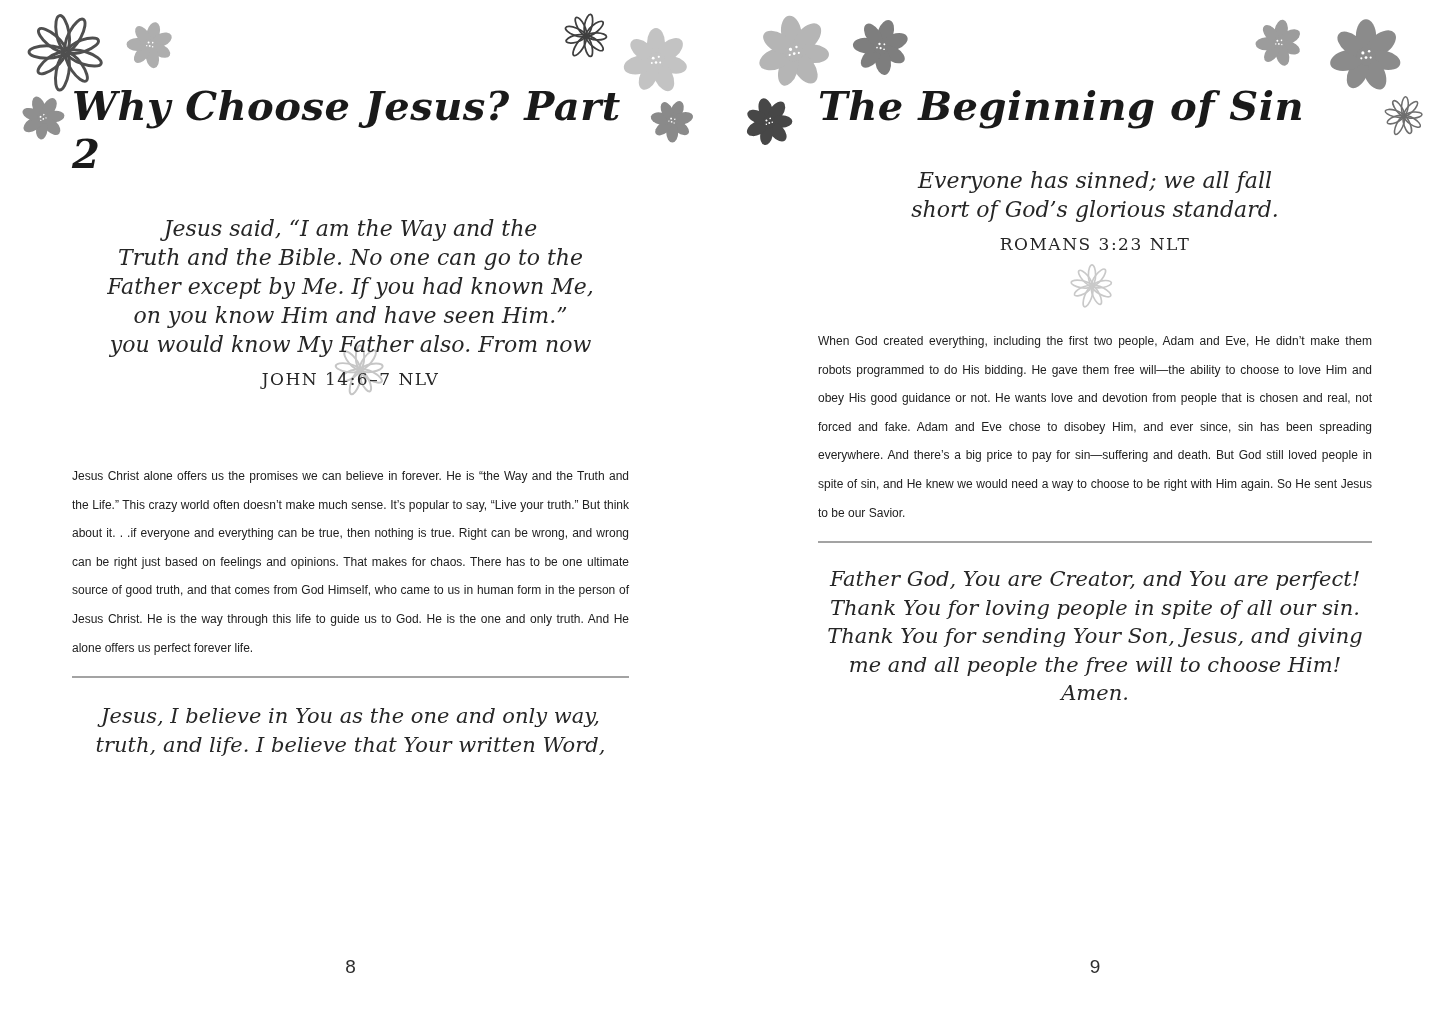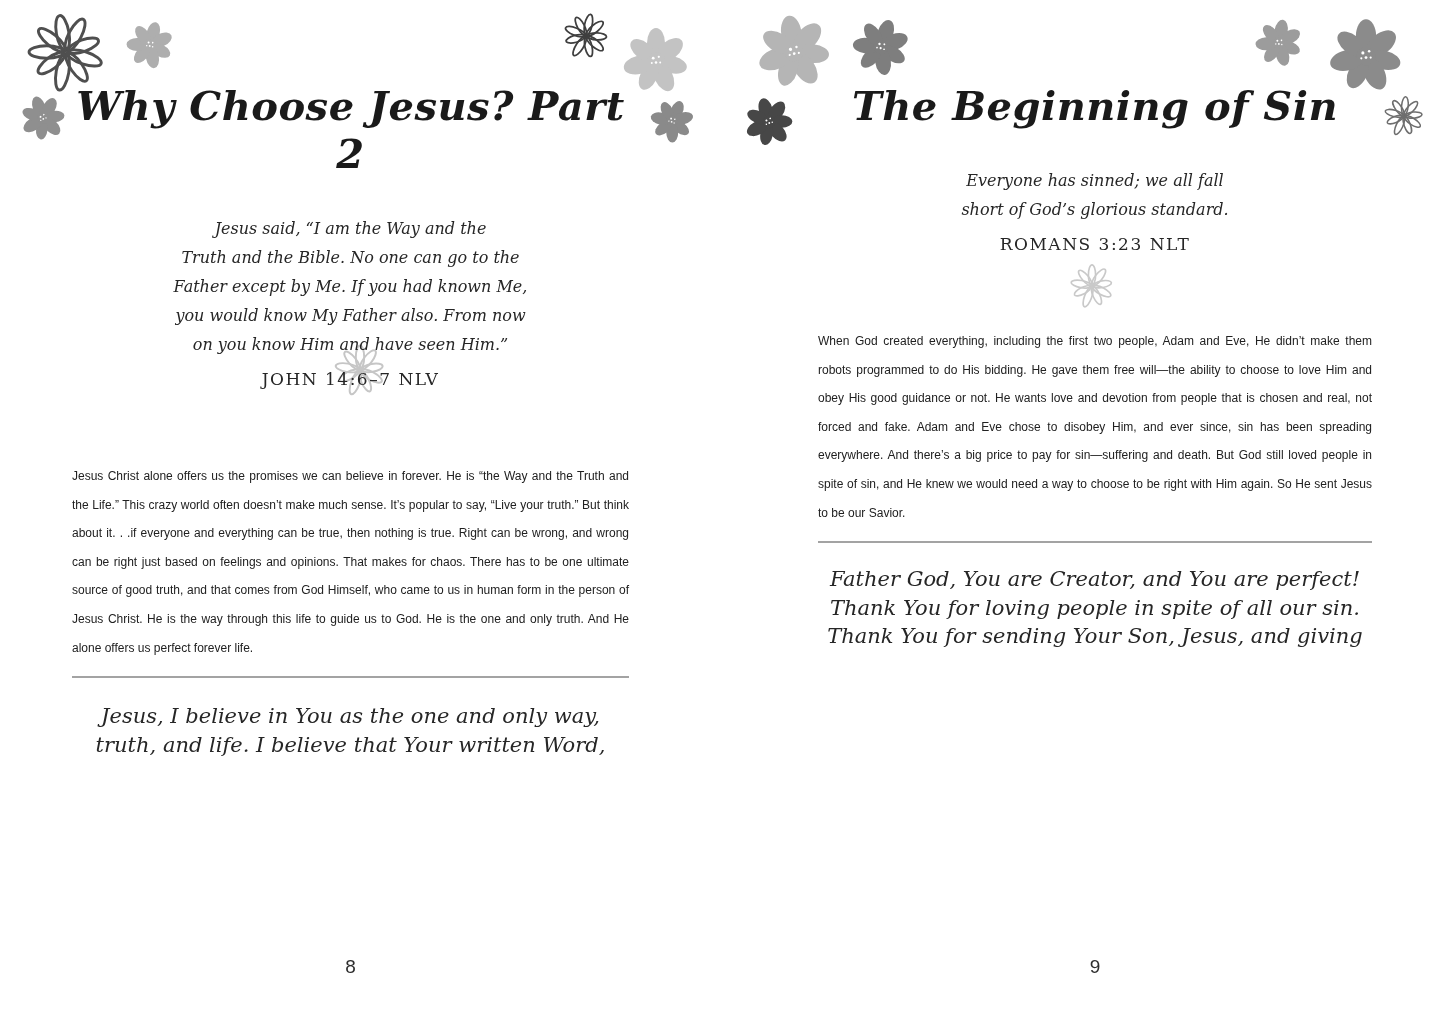--- a/index.html
+++ b/index.html
@@ -12,27 +12,27 @@
   .flower { position: absolute; }
   .svg-defs { position: absolute; width: 0; height: 0; overflow: hidden; }
 
   .page { position: absolute; top: 0; height: 1020px; }
   .page-left  { left: 72px;  width: 557px; }
   .page-right { left: 818px; width: 554px; }
 
   .title {
     margin: 0; padding-top: 82px;
     font-family: "DejaVu Serif", serif; font-style: italic; font-weight: 700;
-    font-size: 40px; line-height: 48px; text-align: center; color: #1a1a1a;
+    font-size: 40px; line-height: 48px; color: #1a1a1a;
     letter-spacing: 0.5px;
   }
   .scripture {
     margin-top: 36px;
     font-family: "DejaVu Serif", serif; font-style: italic;
-    font-size: 16px; line-height: 29px; text-align: center; color: #262626;
+    font-size: 22px; line-height: 29px; text-align: center; color: #262626;
   }
   .scripture-ref {
     margin-top: 10px;
     font-family: "DejaVu Serif", serif;
     font-size: 17px; line-height: 21px; letter-spacing: 1.5px;
     text-align: center; color: #262626;
   }
   .body-text {
     margin: 72px 0 0 0;
     font-size: 12px; line-height: 28.6px;
@@ -140,22 +140,22 @@
         <use href="#daisy-outline" xlink:href="#daisy-outline"></use>
       </svg>
     </div>
 
   <section class="page page-left">
     <h1 class="title">Why Choose Jesus? Part 2</h1>
     <div class="scripture">
       <div>Jesus said, “I am the Way and the</div>
       <div>Truth and the Bible. No one can go to the</div>
       <div>Father except by Me. If you had known Me,</div>
+      <div>on you know Him and have seen Him.”</div>
       <div>you would know My Father also. From now</div>
-      <div>on you know Him and have seen Him.”</div>
     </div>
     <div class="scripture-ref">JOHN 14:6–7 NLV</div>
     <p class="body-text">Jesus Christ alone offers us the promises we can believe in forever. He is “the Way and the Truth and the Life.” This crazy world often doesn’t make much sense. It’s popular to say, “Live your truth.” But think about it. . .if everyone and everything can be true, then nothing is true. Right can be wrong, and wrong can be right just based on feelings and opinions. That makes for chaos. There has to be one ultimate source of good truth, and that comes from God Himself, who came to us in human form in the person of Jesus Christ. He is the way through this life to guide us to God. He is the one and only truth. And He alone offers us perfect forever life.</p>
     <hr class="rule">
     <div class="prayer">
       <div>Jesus, I believe in You as the one and only way,</div>
       <div>truth, and life. I believe that Your written Word,</div>
     </div>
     <div class="page-num">8</div>
   </section>
@@ -166,17 +166,18 @@
       <div>Everyone has sinned; we all fall</div>
       <div>short of God’s glorious standard.</div>
     </div>
     <div class="scripture-ref">ROMANS 3:23 NLT</div>
     <p class="body-text">When God created everything, including the first two people, Adam and Eve, He didn’t make them robots programmed to do His bidding. He gave them free will—the ability to choose to love Him and obey His good guidance or not. He wants love and devotion from people that is chosen and real, not forced and fake. Adam and Eve chose to disobey Him, and ever since, sin has been spreading everywhere. And there’s a big price to pay for sin—suffering and death. But God still loved people in spite of sin, and He knew we would need a way to choose to be right with Him again. So He sent Jesus to be our Savior.</p>
     <hr class="rule">
     <div class="prayer">
       <div>Father God, You are Creator, and You are perfect!</div>
       <div>Thank You for loving people in spite of all our sin.</div>
       <div>Thank You for sending Your Son, Jesus, and giving</div>
+      <div>me and all people the free will to choose Him! Amen.</div>
     </div>
     <div class="page-num">9</div>
   </section>
 
 </div>
 
 </body></html>

